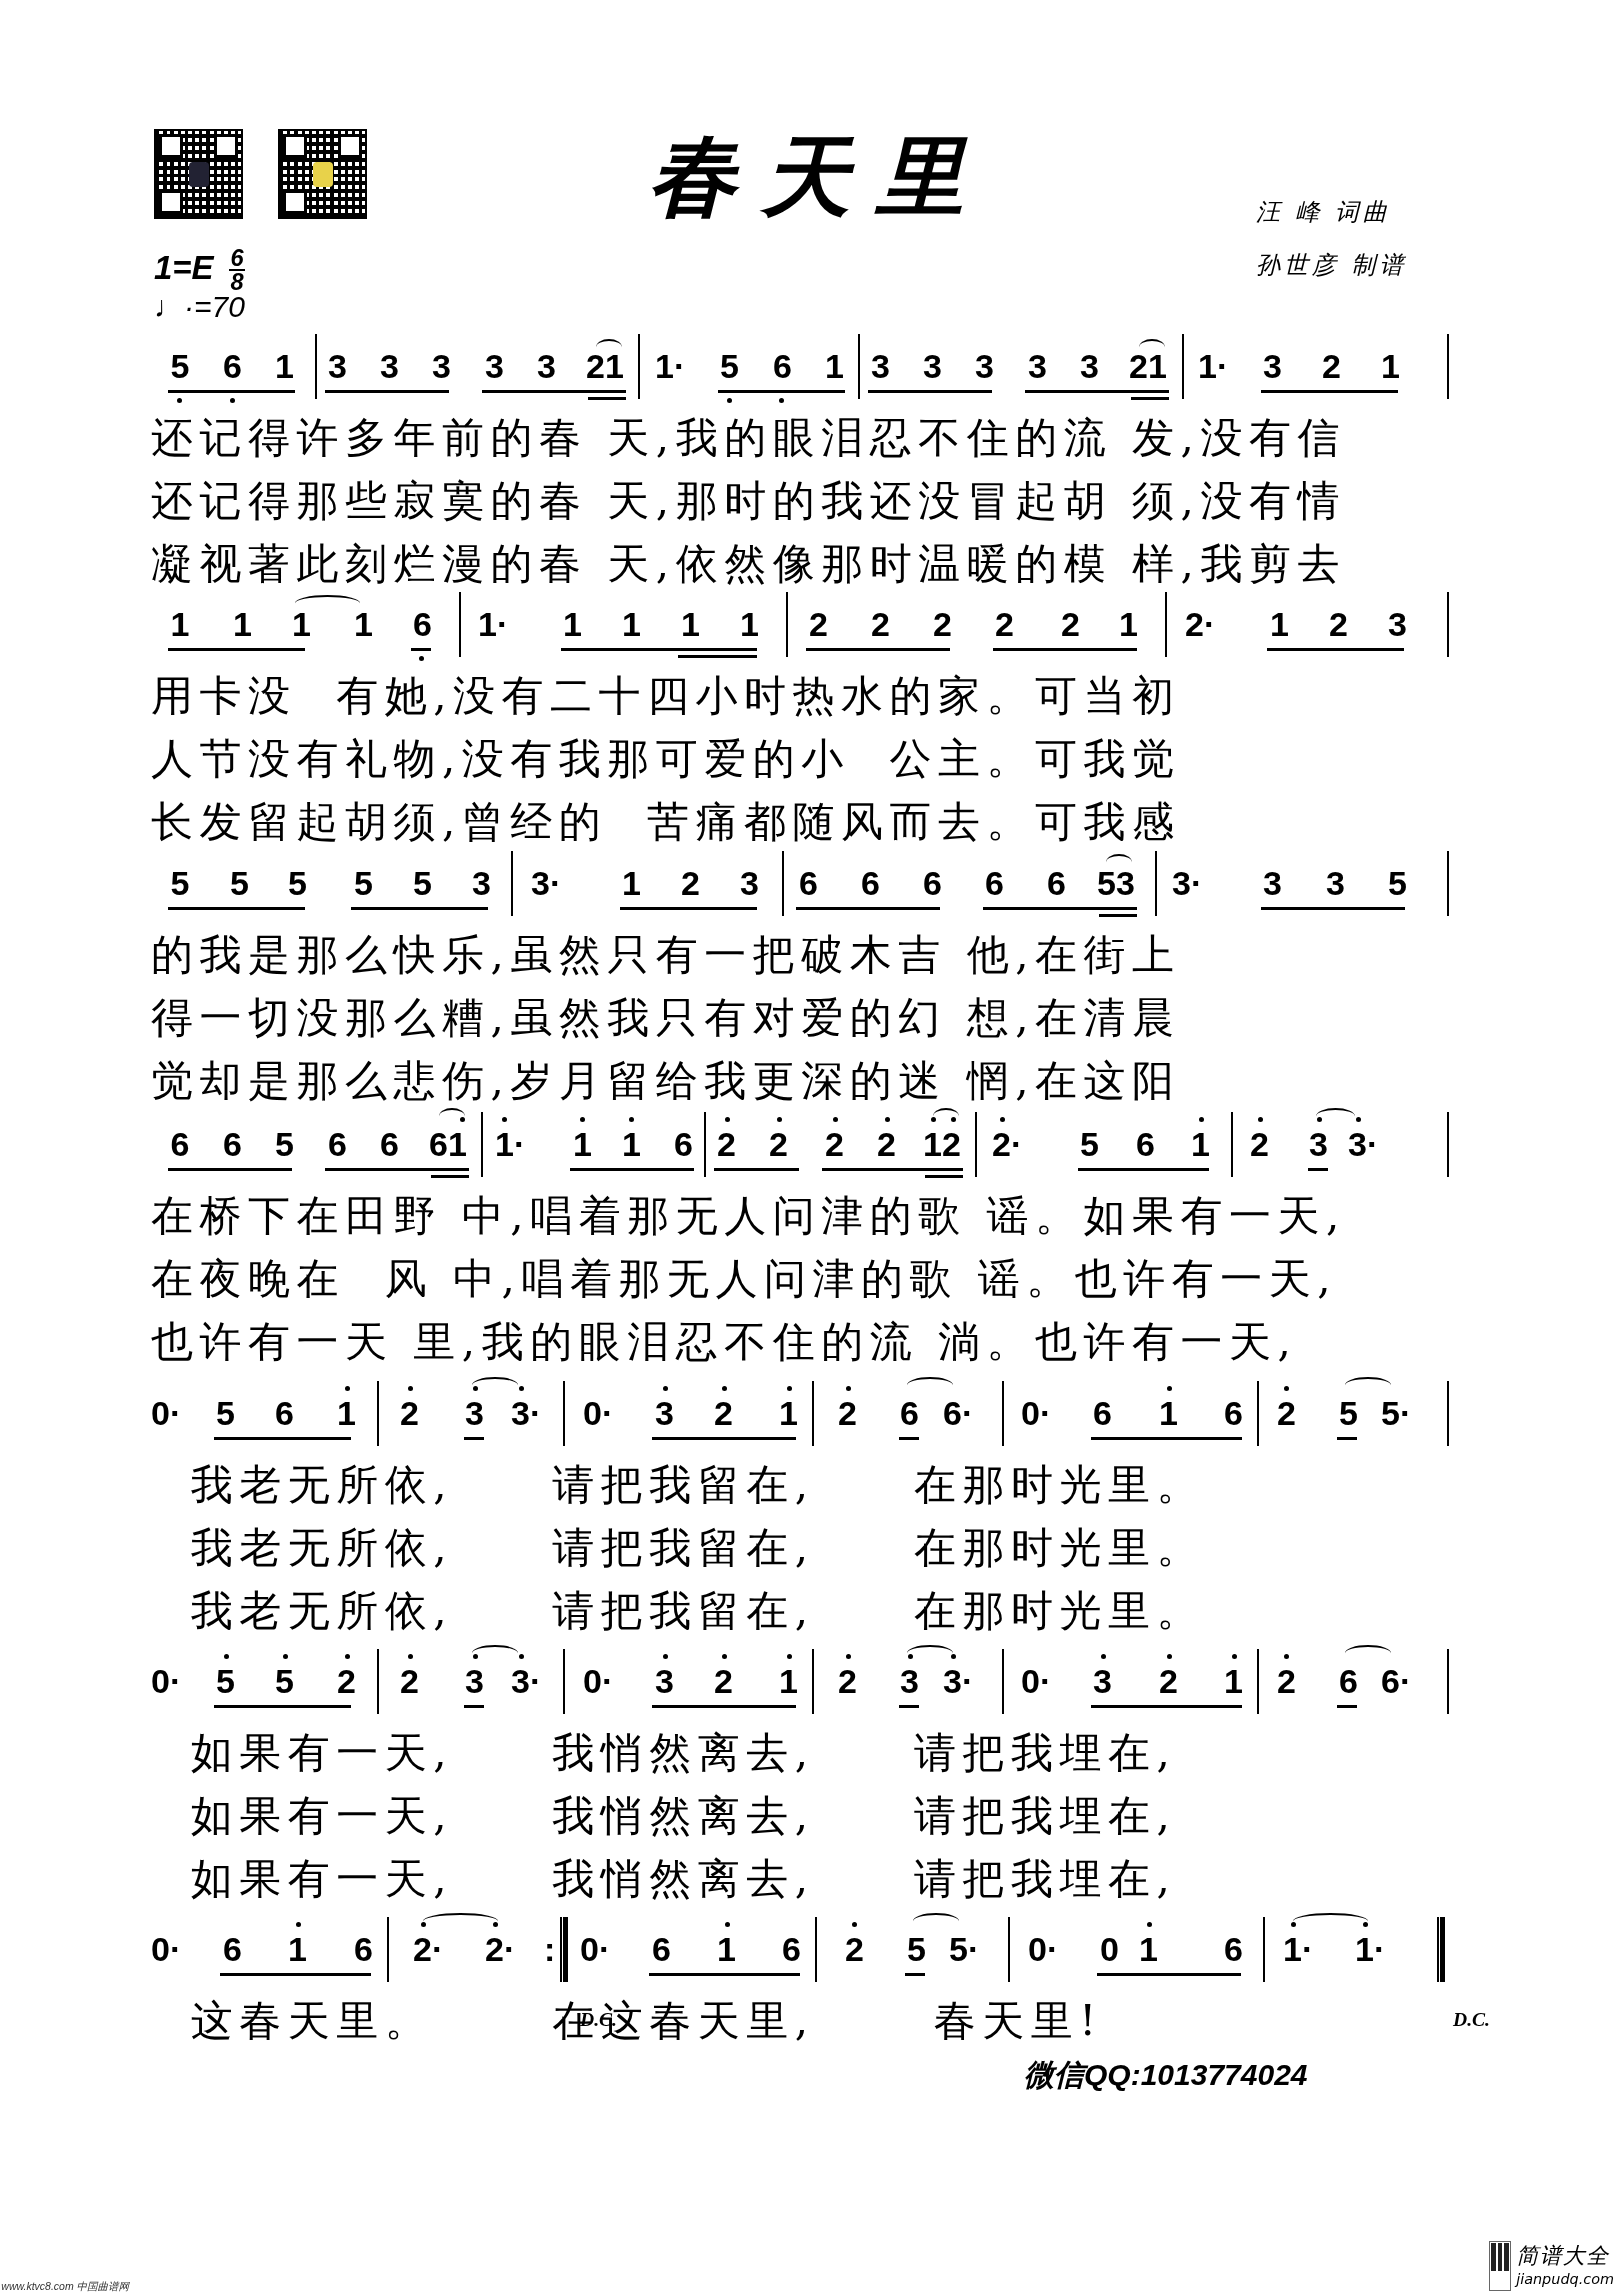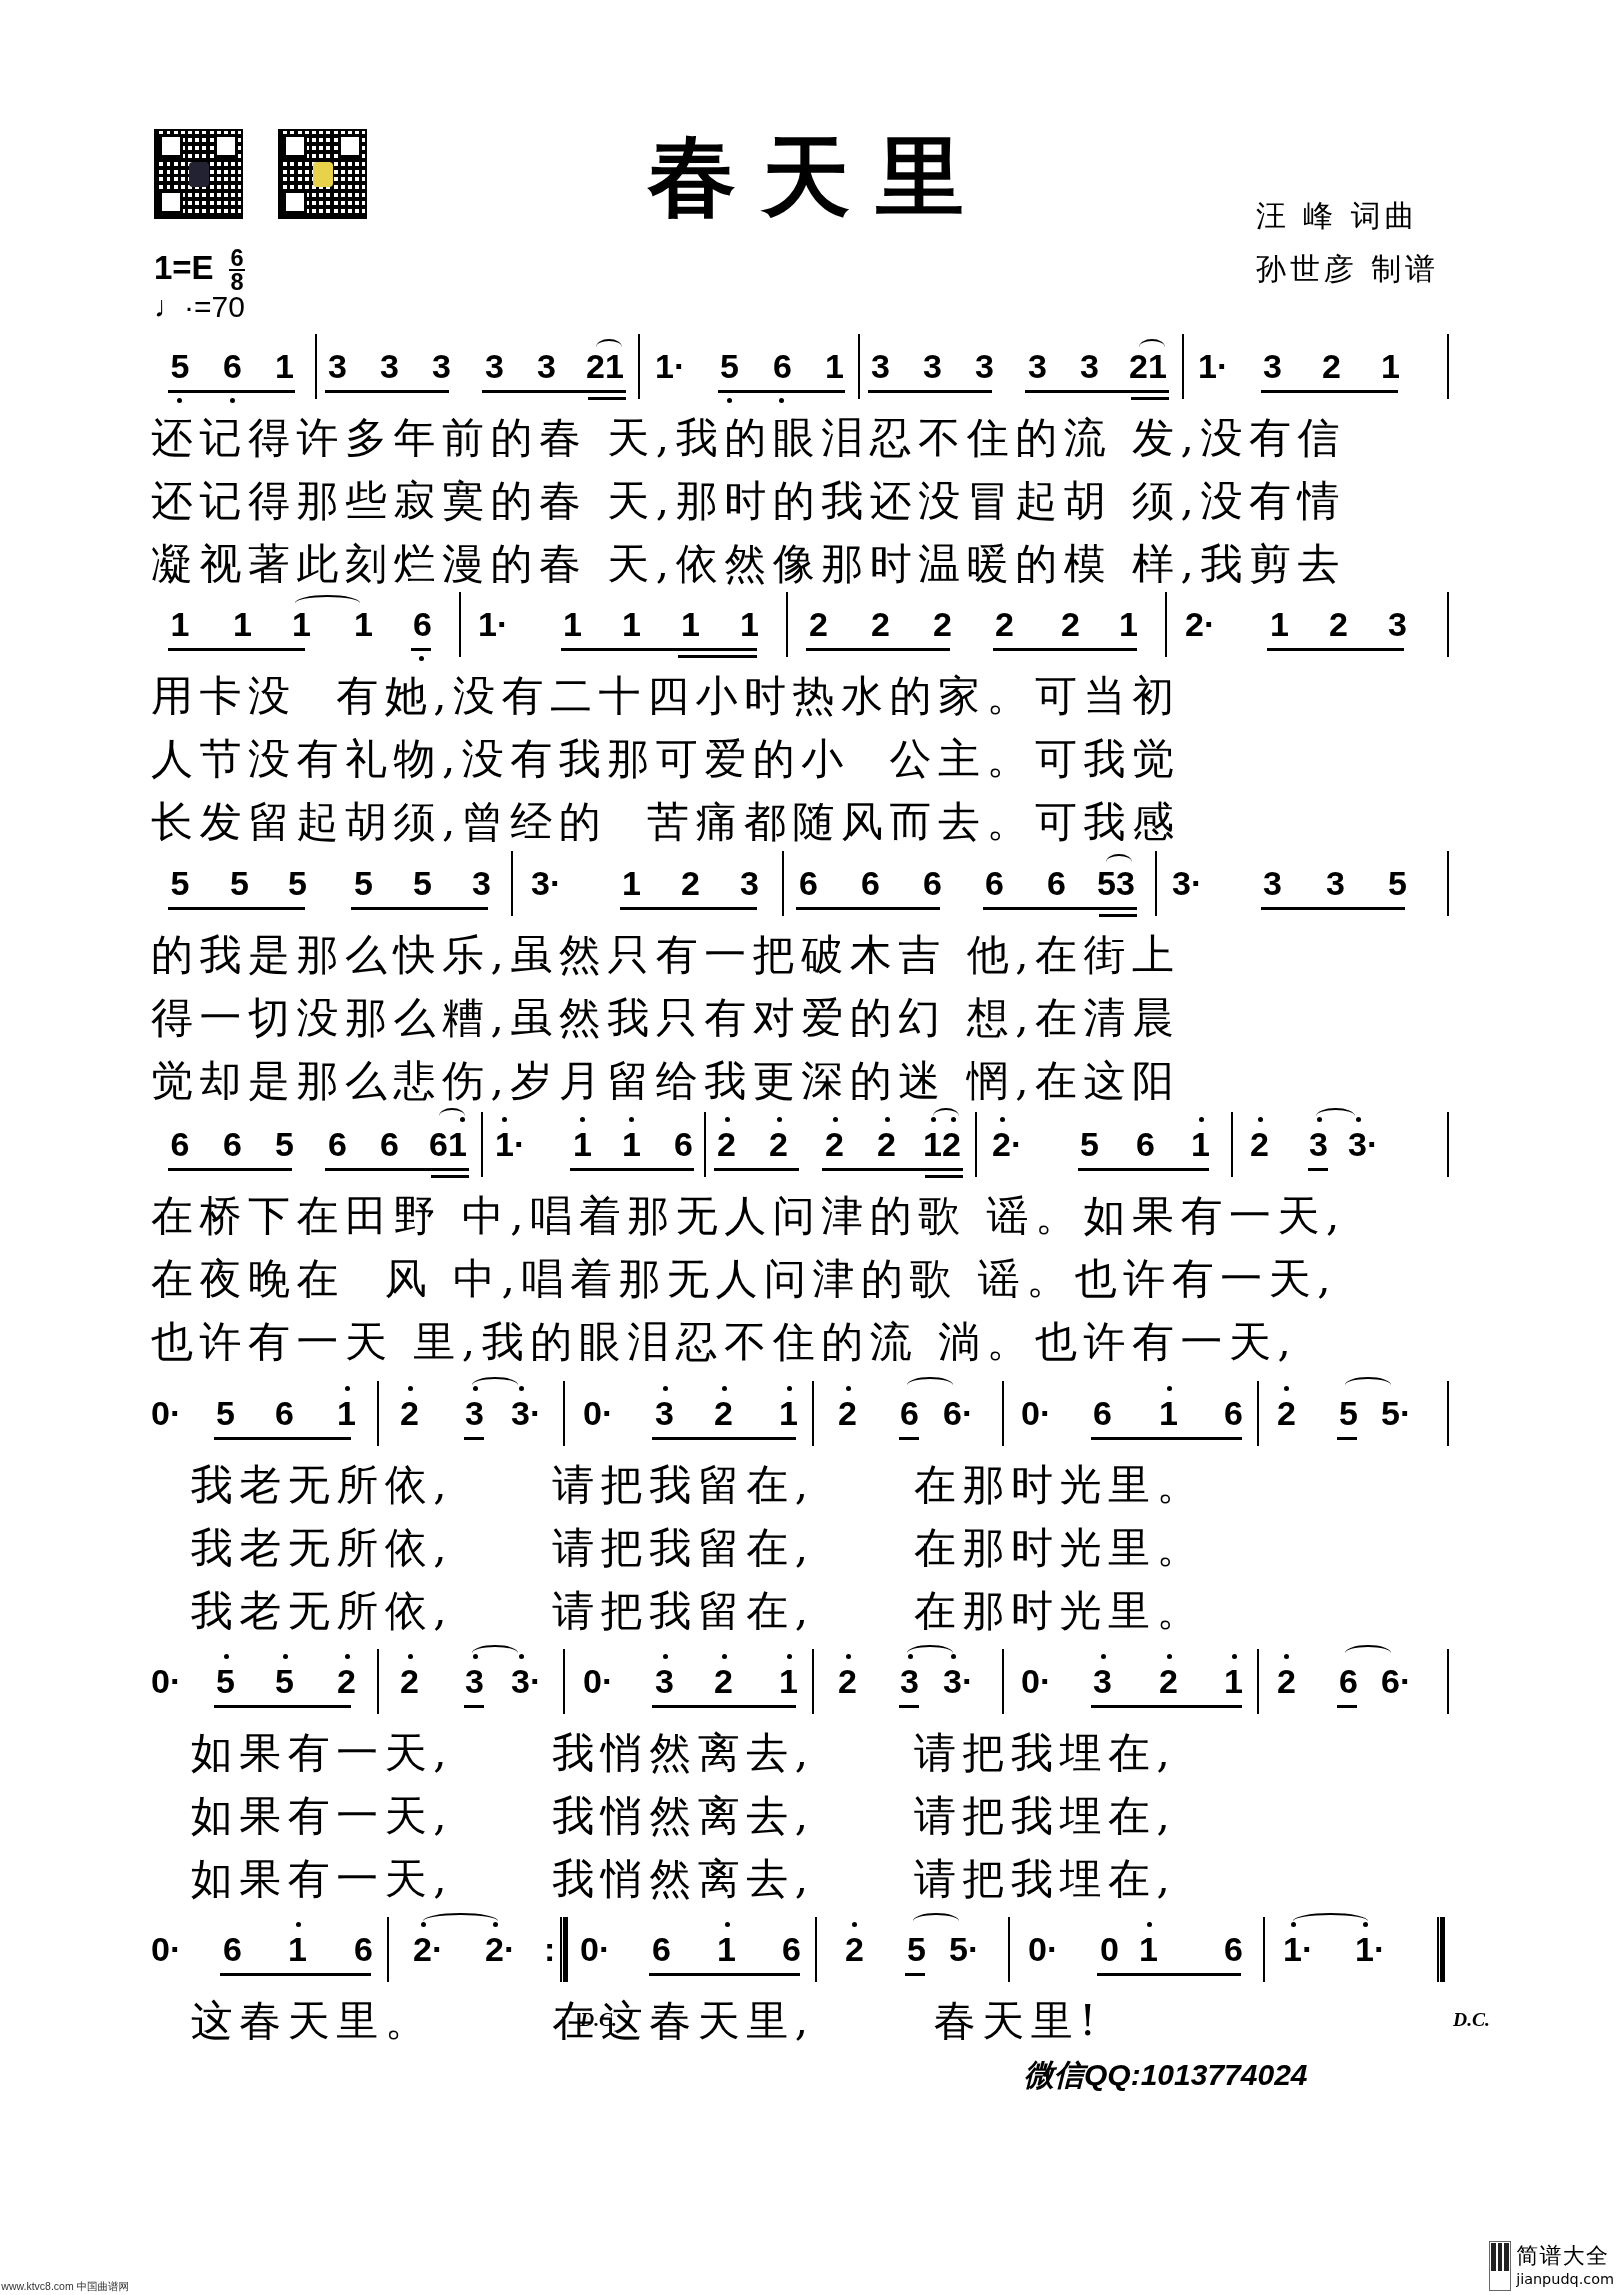--- a/index.html
+++ b/index.html
@@ -1,29 +1,29 @@
 <!DOCTYPE html>
 <html style="font-size:10.5px"><head>
 <meta charset="utf-8">
 <style>
   html,body{margin:0;padding:0;background:#fff;}
   body{width:1623px;height:2295px;position:relative;overflow:hidden;
        font-family:"DejaVu Serif","Liberation Serif",serif;color:#000;}
-  .abs{position:absolute;}
+  .abs{position:absolute;font-style:italic;}
   .qr{width:89px;height:90px;background:
       repeating-linear-gradient(0deg,#000 0 3.9px,#fff 3.9px 7.9px),
       repeating-linear-gradient(90deg,#000 0 3.3px,#fff 3.3px 7.2px);
       background-blend-mode:multiply;border:2px solid #000;box-sizing:border-box;}
   .qr::before,.qr::after{content:"";position:absolute;width:18.3px;height:18.3px;border:3.9px solid #000;background:#fff;}
   .qr::before{left:2.6px;top:2.6px}
   .qr::after{right:2.6px;top:2.6px}
   .qr .c{position:absolute;left:2.6px;bottom:2.6px;width:18.3px;height:18.3px;border:3.9px solid #000;background:#fff;}
   .qr .logo{position:absolute;left:33px;top:31px;width:19.6px;height:25px;border-radius:3.9px;}
   .title{font-size:88px;font-weight:bold;letter-spacing:26px;font-family:"DejaVu Serif",serif;}
-  .credit{font-size:30px;letter-spacing:3.9px;}
+  .credit{font-size:24px;letter-spacing:3.9px;}
   .meta{font-family:"Liberation Sans",sans-serif;font-size:33px;font-weight:bold;}
   .frac{display:inline-flex;flex-direction:column;align-items:center;font-size:23.6px;line-height:22px;vertical-align:middle;margin-left:6.5px;}
   .frac span:first-child{border-bottom:2px solid #000;padding:0 1.3px;}
   .tempo{font-family:"Liberation Sans",sans-serif;font-size:30px;}
   .sys{position:absolute;left:151px;width:1322px;}
   .notes{position:relative;height:72px;font-family:"Liberation Sans",sans-serif;font-weight:bold;font-size:34px;}
   .n{position:absolute;top:13px;}
   .ul{position:absolute;height:2.6px;background:#000;}
   .bar{position:absolute;top:0;width:2px;height:65px;background:#000;}
   .dbl{position:absolute;top:0;width:7.9px;height:65px;border-left:2px solid #000;border-right:5.2px solid #000;box-sizing:border-box;}

